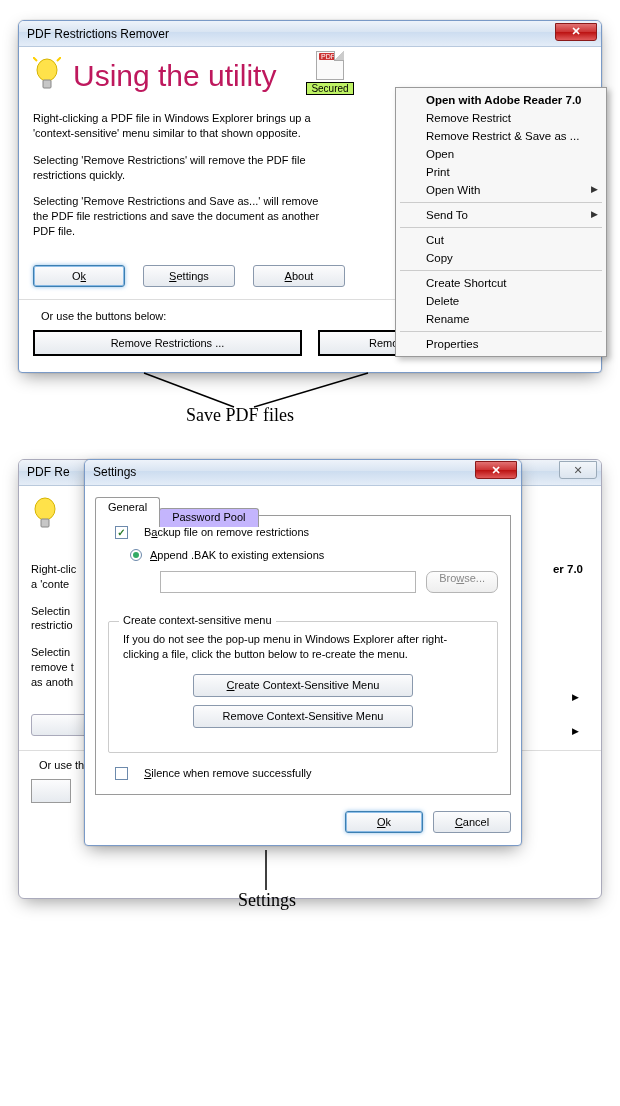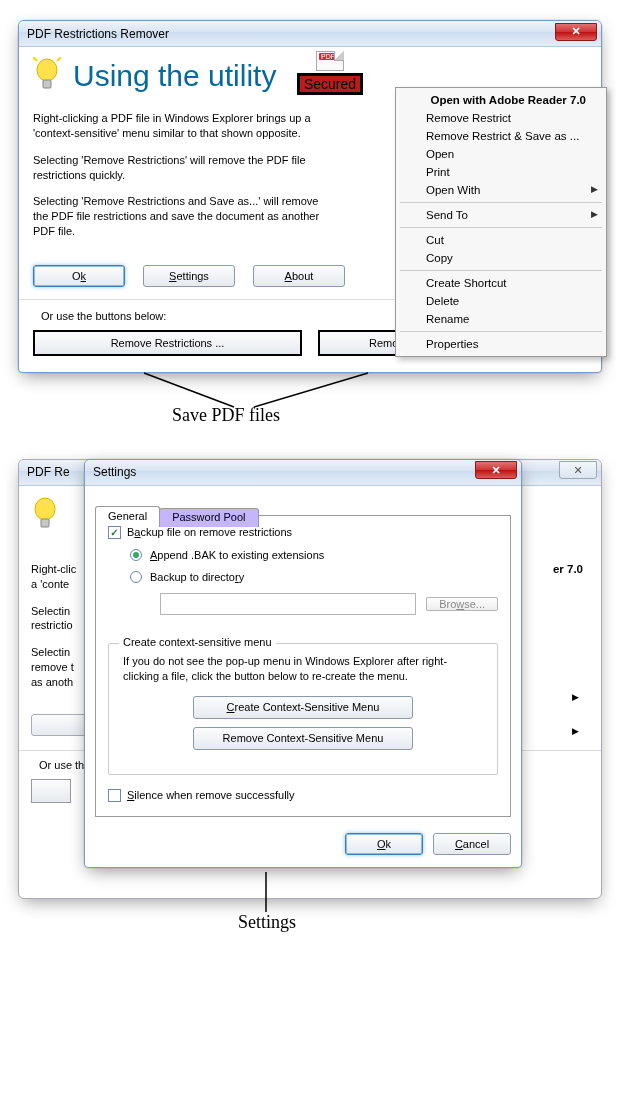--- a/index.html
+++ b/index.html
@@ -51,21 +51,21 @@
     margin-top: -4px;
     margin-left: 4px;
   }
   .client { padding: 10px 14px 14px 14px; position: relative; }
   
   .bulb {
     display: inline-block; width: 28px; height: 38px; position: relative; vertical-align: middle;
   }
   .bulb svg { width: 28px; height: 38px; }
   .heading {
-    color: #0369a1; font-size: 30px; font-weight: 400;
+    color: #be185d; font-size: 30px; font-weight: 400;
     display: flex; align-items: center; gap: 12px;
     margin: 0 0 16px 0;
   }
   .para { font-size: 11px; line-height: 1.35; margin: 0 0 12px 0; max-width: 300px; }
   
   .btnrow { display: flex; gap: 18px; margin-top: 26px; }
   .wbtn {
     min-width: 92px; height: 22px;
     background: linear-gradient(#fcfcfd,#e6eaef);
     border: 1px solid #8a99ad;
@@ -102,39 +102,39 @@
   .pdf-icon .pg {
     width: 28px; height: 34px; background:#fafafa; border:1px solid #aaa; position:relative;
   }
   .pdf-icon .pg::before{
     content:"PDF"; position:absolute; top:1px; left:2px; font-size:7px; background:#c33; color:#fff; padding:0 2px; border-radius:1px;
   }
   .pdf-icon .pg::after{
     content:""; position:absolute; right:-1px; top:-1px; width:9px; height:9px; background:linear-gradient(135deg,#fff 49%,#ccc 50%); border-left:1px solid #aaa; border-bottom:1px solid #aaa;
   }
   .secured {
-    font-size:14px; border:3px solid #000000; background:#b91c1c; padding:0 4px; margin-top:2px;
+    font-size:10px; border:1px solid #000000; background:#bef264; padding:0 4px; margin-top:2px;
   }
   
   .ctxmenu {
     position:absolute; top:40px; right:-6px;
     width: 212px;
     background:#f7f7f7;
     border:1px solid #9a9a9a;
     box-shadow: 3px 3px 6px rgba(0,0,0,0.25);
     padding: 3px 2px;
     font-size: 11.5px;
     z-index: 5;
   }
   .ctxmenu .mi {
     padding: 3px 18px 3px 28px;
     position: relative;
     white-space: nowrap;
   }
-  .ctxmenu .mi.bold { font-weight: bold; text-align: right; }
+  .ctxmenu .mi.bold { font-weight: bold; }
   .ctxmenu .sep { height:1px; background:#ccc; margin:3px 2px; }
   .ctxmenu .mi.sub::after{
     content:"▶"; position:absolute; right:6px; top:3px; font-size:9px; color:#333;
   }
   
   .callout { position:relative; height:60px; }
   .callout svg { position:absolute; top:0; left:0; width:100%; height:60px; overflow:visible;}
   .ann-label { position:absolute; font-family:"Times New Roman",serif; font-size:18px; }
   
   .stack { position:relative; margin-top: 26px;}
@@ -160,37 +160,37 @@
   }
   
   .tabs { padding: 10px 10px 8px 10px; }
   .tabstrip { display:flex; }
   .tab {
     border:1px solid #9a9a9a; border-bottom:none;
     padding: 3px 12px; font-size:11px;
     background:#fff;
     border-radius:3px 3px 0 0;
     margin-right:-1px;
-    position:relative; top:10px;
+    position:relative; top:1px;
   }
   .tab.inactive { background:#c4b5fd; top:12px; padding:2px 12px;}
   .tabbody {
     border:1px solid #9a9a9a; background:#fff;
     padding: 10px 12px 14px 12px;
   }
-  .chk { display:flex; align-items:flex-start; gap:6px; font-size:11px; }
+  .chk { display:flex; align-items:flex-start; gap:16px; font-size:11px;margin-left:7px; }
   .chkbox { width:13px; height:13px; border:1px solid #6d8aac; background:#fff; display:flex; align-items:center; justify-content:center; font-size:10px; color:#2b6; }
   .chkbox.checked::before{ content:"✓"; font-weight:bold; color:#2a7a2a; }
   .indent { margin-left: 22px; margin-top:10px; }
   .radio { display:flex; align-items:center; gap:8px; font-size:11px; margin-bottom:10px;}
   .rdot { width:12px; height:12px; border:1px solid #6d8aac; border-radius:50%; background:#fff; display:flex; align-items:center; justify-content:center;}
   .rdot.on::before{ content:""; width:6px; height:6px; background:#3a6; border-radius:50%; }
   .dirrow { display:flex; gap:10px; margin-left:30px; align-items:center;}
   .dirinput { flex:1; height:22px; border:1px solid #b5b5b5; background:#fff;}
-  .browse { height:14px; padding: 0 12px; border:1px solid #b5b5b5; background:linear-gradient(#fdfdfd,#eee); color:#888; font-size:11px; border-radius:2px;}
+  .browse { height:22px; padding: 0 12px; border:1px solid #b5b5b5; background:linear-gradient(#fdfdfd,#eee); color:#888; font-size:11px; border-radius:7px;}
   .groupbox {
     border:1px solid #ccc; border-radius:2px;
     margin-top: 28px; padding: 10px 14px 24px 14px; position:relative;
   }
   .groupbox .legend { position:absolute; top:-8px; left:10px; background:#fff; padding:0 4px; font-size:11px; }
   .grouptext { font-size:11px; line-height:1.35; margin-bottom:12px;}
   .midbtn {
     display:block; margin: 8px auto 0 auto; width: 220px; height:23px;
     border:1px solid #8a99ad; border-radius:3px; background:linear-gradient(#fcfcfd,#e6eaef);
     font-size:11px; text-align:center; line-height:21px;
@@ -272,21 +272,21 @@
       <div class="bigbtn">Remove Restrictions &amp; Save as ...</div>
     </div>
   </div>
 </div>
 
 <div class="callout">
   <svg>
     <line x1="126" y1="0" x2="216" y2="34" stroke="#000" stroke-width="1.5"></line>
     <line x1="350" y1="0" x2="236" y2="34" stroke="#000" stroke-width="1.5"></line>
   </svg>
-  <div class="ann-label" style="left:154px; top:32px;">Save PDF files</div>
+  <div class="ann-label" style="left:168px; top:32px;">Save PDF files</div>
 </div>
 
 <div class="stack">
 
   <div class="backwin">
     <div class="titlebar">
       <span class="title">PDF Re</span>
       <span class="spacer"></span>
       <div class="win-x2">✕</div>
     </div>
@@ -324,24 +324,20 @@
       <div class="tabbody">
         <div class="chk">
           <span class="chkbox checked"></span>
           <span><span>B</span><span class="u">a</span><span>ckup file on remove restrictions</span></span>
         </div>
         <div class="indent">
           <div class="radio">
             <span class="rdot on"></span>
             <span><span class="u">A</span><span>ppend .BAK to existing extensions</span></span>
           </div>
-          <div class="radio">
-            <span class="rdot"></span>
-            <span><span>Backup to directo</span><span class="u">r</span><span>y</span></span>
-          </div>
           <div class="dirrow">
             <div class="dirinput"></div>
             <div class="browse">
               <span>Bro</span><span class="u">w</span><span>se...</span>
             </div>
           </div>
         </div>
 
         <div class="groupbox">
           <div class="legend">Create context-sensitive menu</div>

